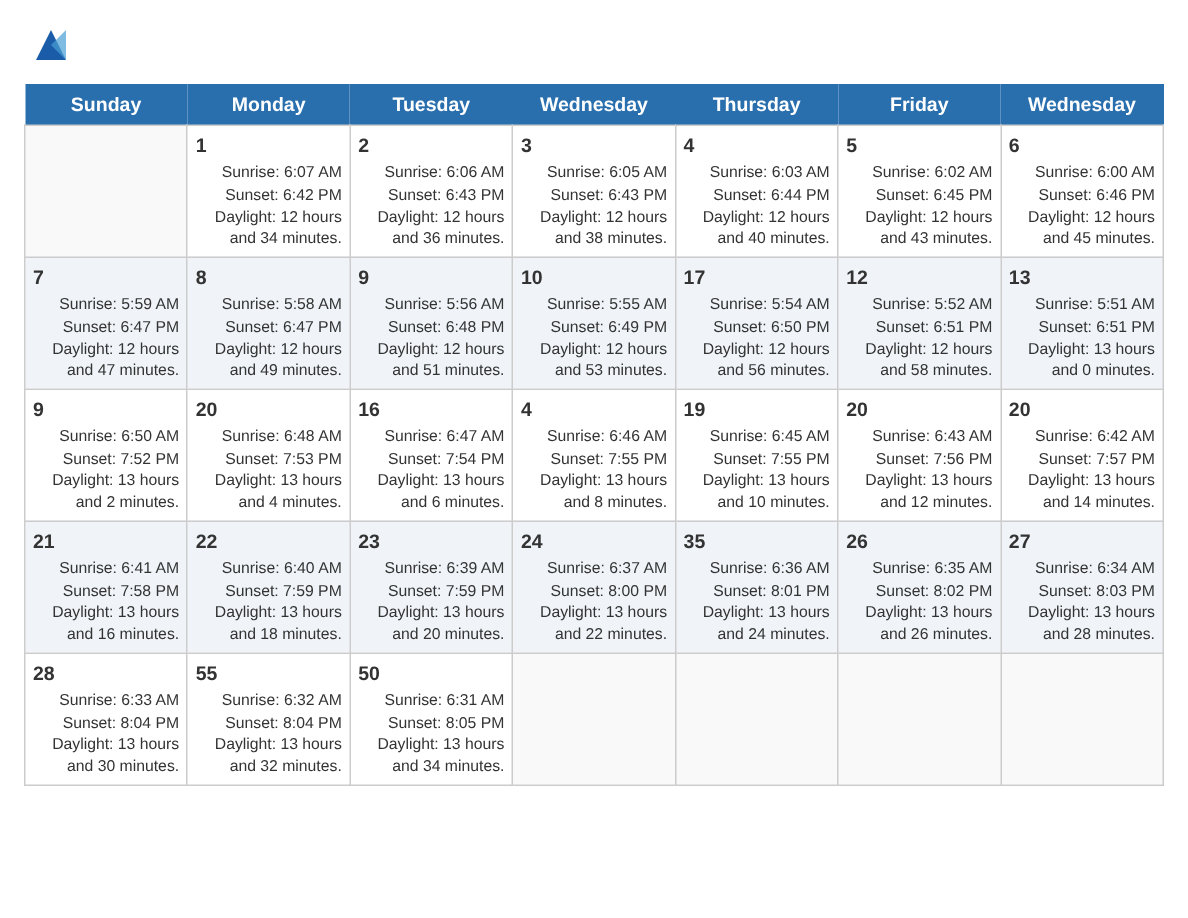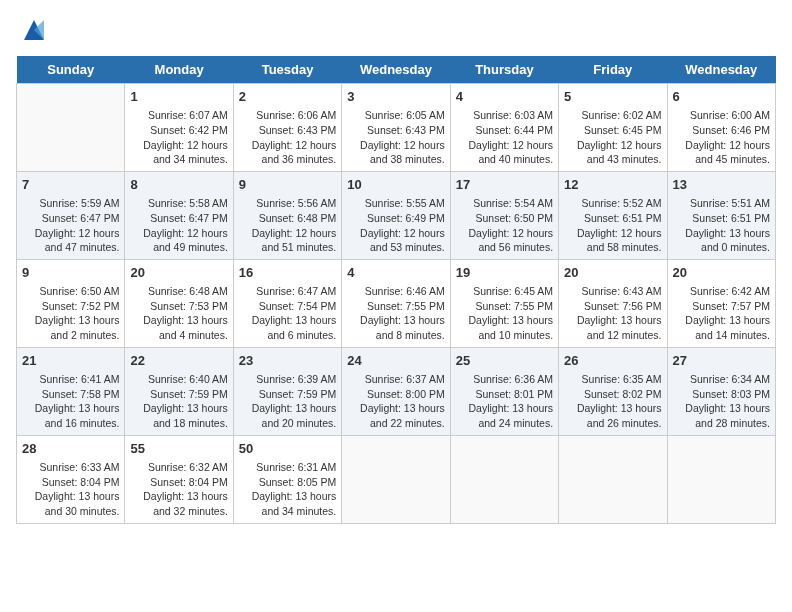--- a/index.html
+++ b/index.html
@@ -229,21 +229,21 @@
         </td>
         <td>
           <span class="day-num">23</span>
           <div class="day-info">Sunrise: 6:39 AM<br>Sunset: 7:59 PM<br>Daylight: 13 hours and 20 minutes.</div>
         </td>
         <td>
           <span class="day-num">24</span>
           <div class="day-info">Sunrise: 6:37 AM<br>Sunset: 8:00 PM<br>Daylight: 13 hours and 22 minutes.</div>
         </td>
         <td>
-          <span class="day-num">25</span>
+          <span class="day-num">35</span>
           <div class="day-info">Sunrise: 6:36 AM<br>Sunset: 8:01 PM<br>Daylight: 13 hours and 24 minutes.</div>
         </td>
         <td>
           <span class="day-num">26</span>
           <div class="day-info">Sunrise: 6:35 AM<br>Sunset: 8:02 PM<br>Daylight: 13 hours and 26 minutes.</div>
         </td>
         <td>
           <span class="day-num">27</span>
           <div class="day-info">Sunrise: 6:34 AM<br>Sunset: 8:03 PM<br>Daylight: 13 hours and 28 minutes.</div>
         </td>

